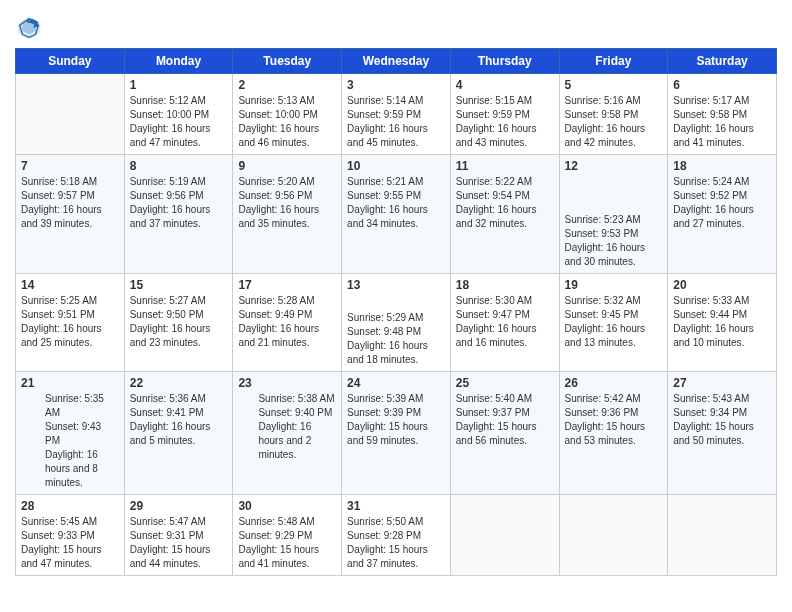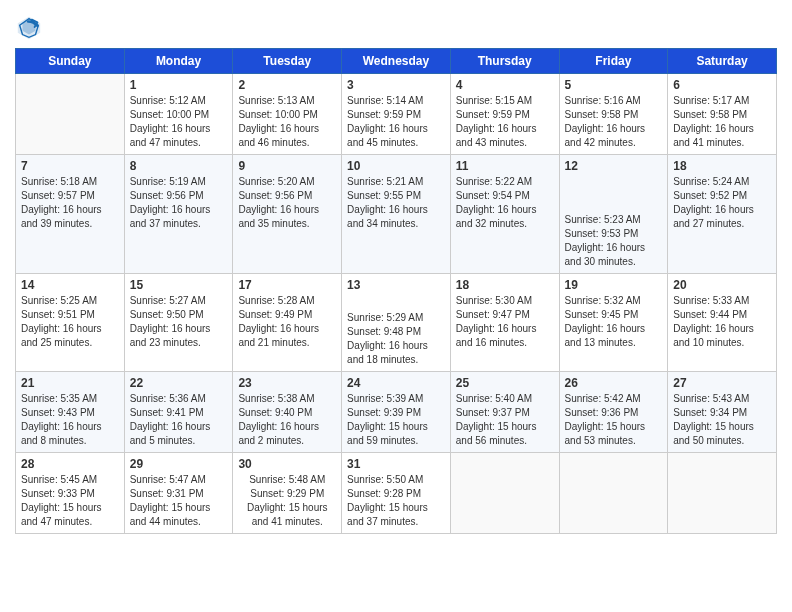--- a/index.html
+++ b/index.html
@@ -264,33 +264,33 @@
           <td>
             <span class="day-number">20</span>
             <div class="day-info" style="white-space: pre-line;">Sunrise: 5:33 AM
 Sunset: 9:44 PM
 Daylight: 16 hours and 10 minutes.</div>
           </td>
         </tr>
         <tr>
           <td>
             <span class="day-number">21</span>
-            <div class="day-info" style="white-space: pre-line;">Sunrise: 5:35 AM
+            <div class="day-info" style="white-space: pre-line; margin-left: 24px;">Sunrise: 5:35 AM
 Sunset: 9:43 PM
 Daylight: 16 hours and 8 minutes.</div>
           </td>
           <td>
             <span class="day-number">22</span>
             <div class="day-info" style="white-space: pre-line;">Sunrise: 5:36 AM
 Sunset: 9:41 PM
 Daylight: 16 hours and 5 minutes.</div>
           </td>
           <td>
             <span class="day-number">23</span>
-            <div class="day-info" style="white-space: pre-line;">Sunrise: 5:38 AM
+            <div class="day-info" style="white-space: pre-line; margin-left: 20px;">Sunrise: 5:38 AM
 Sunset: 9:40 PM
 Daylight: 16 hours and 2 minutes.</div>
           </td>
           <td>
             <span class="day-number">24</span>
             <div class="day-info" style="white-space: pre-line;">Sunrise: 5:39 AM
 Sunset: 9:39 PM
 Daylight: 15 hours and 59 minutes.</div>
           </td>
           <td>
@@ -320,21 +320,21 @@
 Daylight: 15 hours and 47 minutes.</div>
           </td>
           <td>
             <span class="day-number">29</span>
             <div class="day-info" style="white-space: pre-line;">Sunrise: 5:47 AM
 Sunset: 9:31 PM
 Daylight: 15 hours and 44 minutes.</div>
           </td>
           <td>
             <span class="day-number">30</span>
-            <div class="day-info" style="white-space: pre-line; text-align: center;">Sunrise: 5:48 AM
+            <div class="day-info" style="white-space: pre-line;">Sunrise: 5:48 AM
 Sunset: 9:29 PM
 Daylight: 15 hours and 41 minutes.</div>
           </td>
           <td>
             <span class="day-number">31</span>
             <div class="day-info" style="white-space: pre-line;">Sunrise: 5:50 AM
 Sunset: 9:28 PM
 Daylight: 15 hours and 37 minutes.</div>
           </td>
           <td class="empty-cell"></td>

